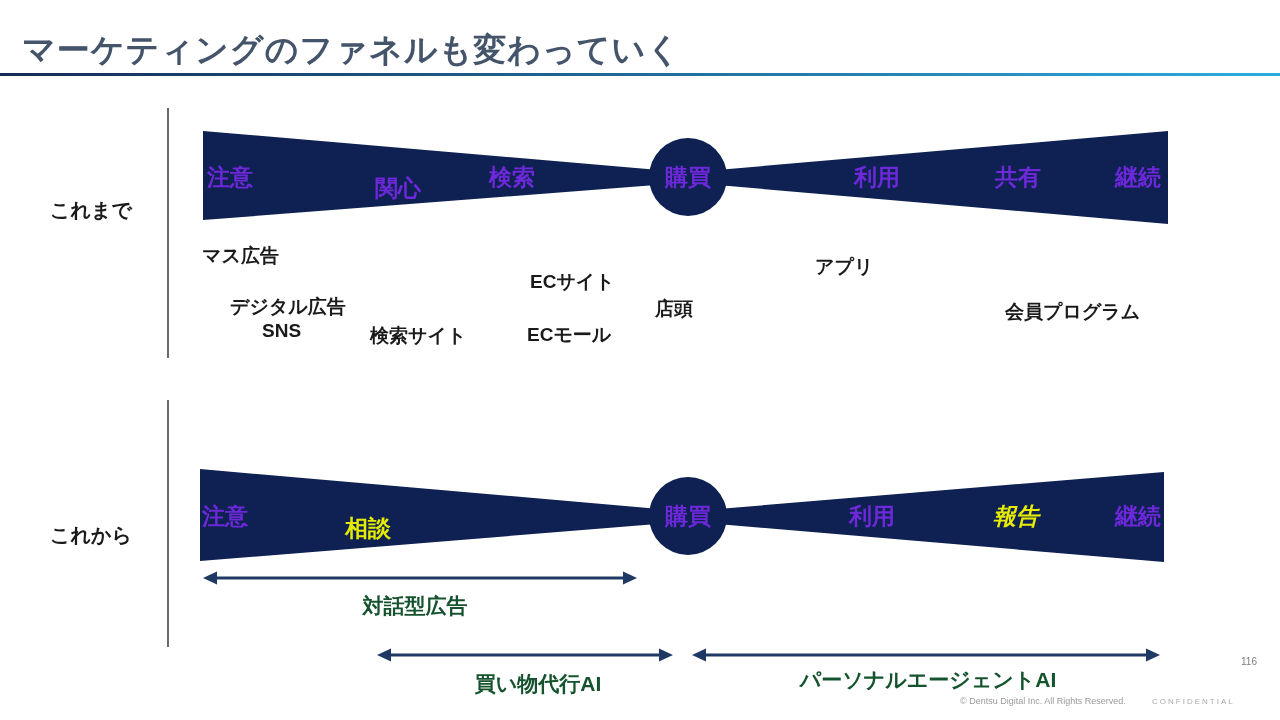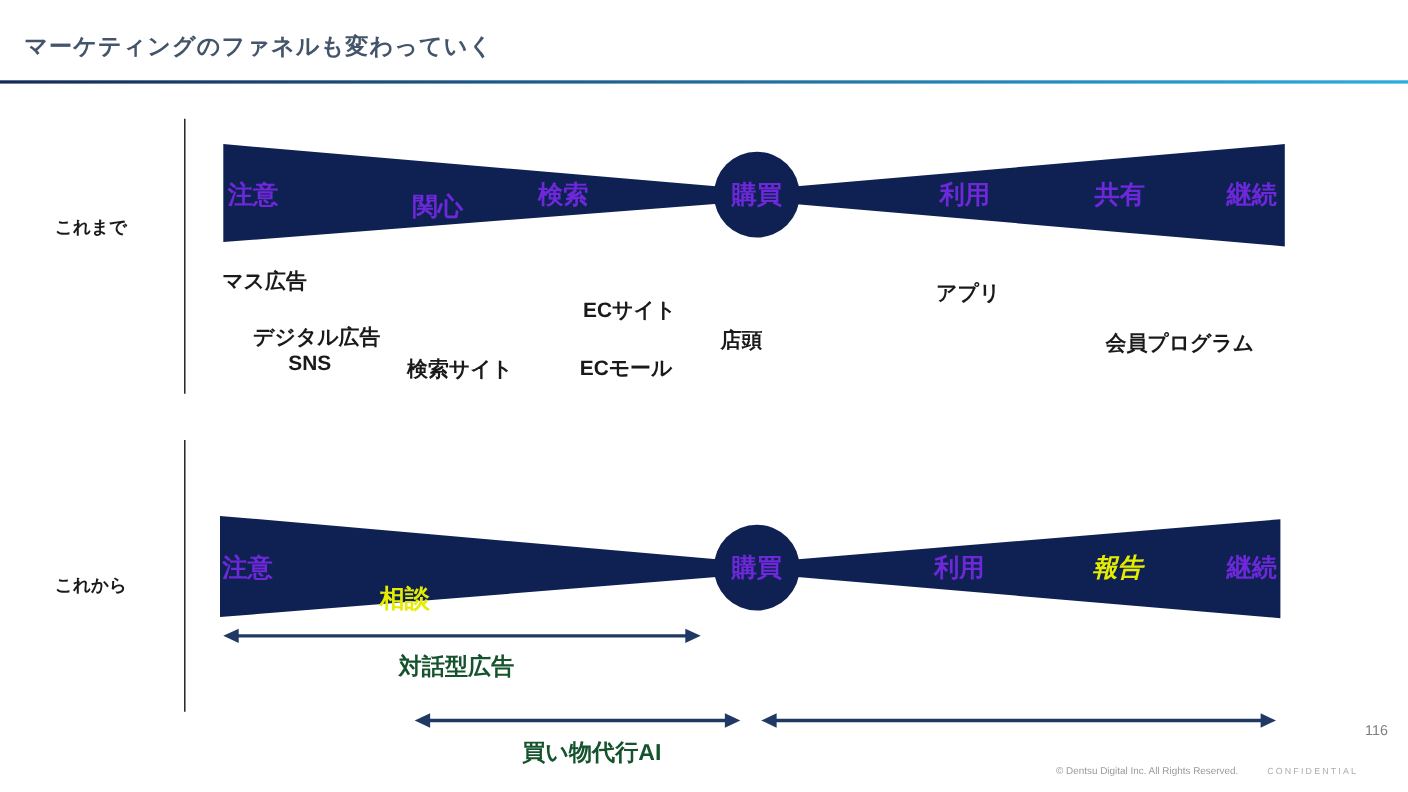--- a/index.html
+++ b/index.html
@@ -2,30 +2,30 @@
 <html><head>
 <meta charset="utf-8">
 <style>
   * { margin: 0; padding: 0; box-sizing: border-box; }
   html, body { width: 1280px; height: 720px; background: #fff; overflow: hidden; }
   body { font-family: "Liberation Sans", "DejaVu Sans", sans-serif; }
   #slide { position: relative; width: 1280px; height: 720px; background: #ffffff; }
 
   .slide-title {
     position: absolute; left: 22px; top: 28px;
-    font-size: 21px; font-weight: bold; color: #44546a; letter-spacing: 1px;
+    font-size: 33px; font-weight: bold; color: #44546a; letter-spacing: 1px;
     white-space: nowrap;
   }
   .title-underline {
     position: absolute; left: 0; top: 73px; width: 1280px; height: 3px;
     background: linear-gradient(to right, #152a56, #2cacde);
   }
 
   .section-label {
-    position: absolute; font-size: 16px; font-weight: bold; color: #1a1a1a;
+    position: absolute; font-size: 20px; font-weight: bold; color: #1a1a1a;
     white-space: nowrap;
   }
 
   svg.shape-layer { position: absolute; left: 0; top: 0; }
 
   .stage-label {
     position: absolute; transform: translate(-50%, -50%);
     font-size: 23px; font-weight: bold; color: #6d28d9; white-space: nowrap;
     z-index: 3;
   }
@@ -44,21 +44,21 @@
   .footer-copyright {
     position: absolute; left: 960px; top: 696px;
     font-size: 9px; color: #9a9a9a; white-space: nowrap;
   }
   .footer-confidential {
     position: absolute; left: 1152px; top: 697px;
     font-size: 8px; color: #ababab; letter-spacing: 2px; white-space: nowrap;
   }
   .footer-page {
     position: absolute; left: 1241px; top: 656px;
-    font-size: 13px; color: #7f7f7f; white-space: nowrap;
+    font-size: 10px; color: #7f7f7f; white-space: nowrap;
   }
 </style>
 </head>
 <body>
 
 <div id="slide">
 
   <div class="slide-title">マーケティングのファネルも変わっていく</div>
   <div class="title-underline"></div>
 
@@ -103,30 +103,31 @@
   <div class="stage-label" style="left:1018px; top:177px;">共有</div>
   <div class="stage-label" style="left:1138px; top:177px;">継続</div>
 
   <div class="channel-label" style="left:202px; top:243px;">マス広告</div>
   <div class="channel-label" style="left:230px; top:294px;">デジタル広告</div>
   <div class="channel-label" style="left:262px; top:320px;">SNS</div>
   <div class="channel-label" style="left:370px; top:323px;text-align:center;">検索サイト</div>
   <div class="channel-label" style="left:530px; top:269px;text-align:center;">ECサイト</div>
   <div class="channel-label" style="left:527px; top:322px;">ECモール</div>
   <div class="channel-label" style="left:655px; top:296px;">店頭</div>
-  <div class="channel-label" style="left:815px; top:254px;margin-left:36px;">アプリ</div>
+  <div class="channel-label" style="left:815px; top:254px;">アプリ</div>
   <div class="channel-label" style="left:1005px; top:299px;">会員プログラム</div>
 
   <div class="stage-label" style="left:225px; top:516px;">注意</div>
-  <div class="stage-label yellow" style="left:368px; top:544px;font-family:Liberation Mono, monospace;">相談</div>
+  <div class="stage-label yellow" style="left:368px; top:528px;font-family:Liberation Mono, monospace;">相談</div>
   <div class="stage-label" style="left:688px; top:516px;">購買</div>
   <div class="stage-label" style="left:872px; top:516px;">利用</div>
   <div class="stage-label yellow" style="left:1016px; top:516px;font-style:italic;">報告</div>
   <div class="stage-label" style="left:1138px; top:516px;">継続</div>
 
   <div class="arrow-label" style="left:415px; top:606px;">対話型広告</div>
   <div class="arrow-label" style="left:538px; top:684px;">買い物代行AI</div>
+  <div class="arrow-label" style="left:928px; top:680px;">パーソナルエージェントAI</div>
 
   <div class="footer-copyright">© Dentsu Digital Inc. All Rights Reserved.</div>
   <div class="footer-confidential">CONFIDENTIAL</div>
   <div class="footer-page">116</div>
 
 </div>
 
 </body></html>

